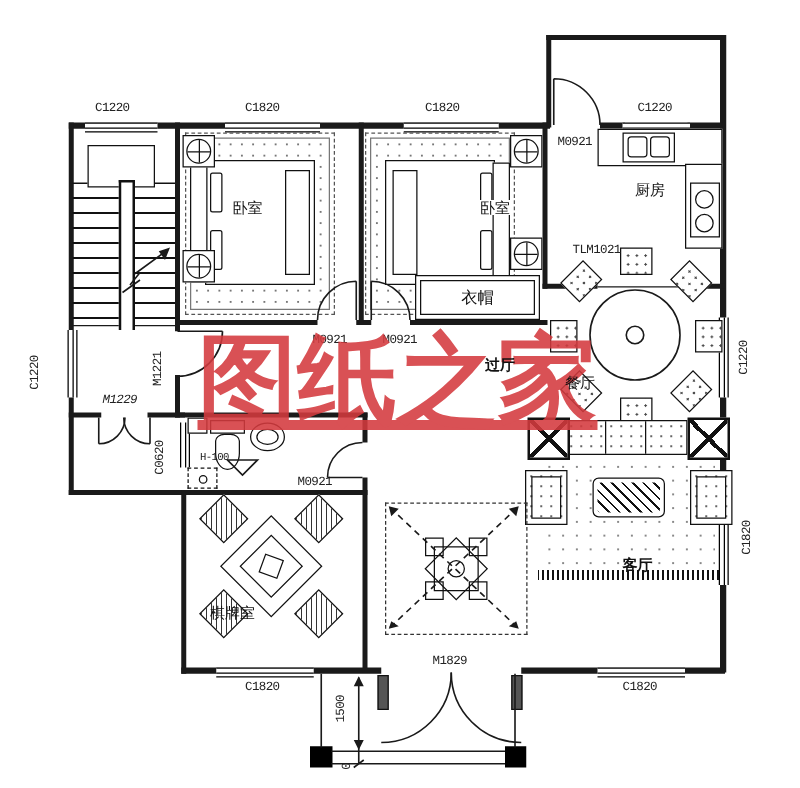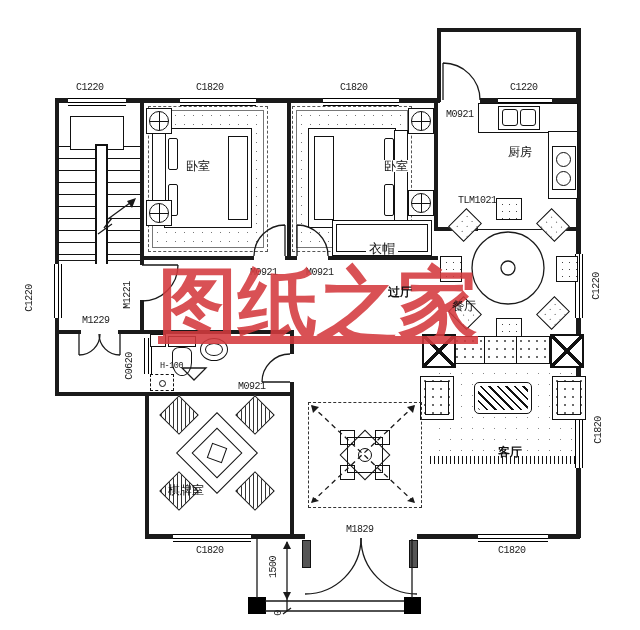--- a/index.html
+++ b/index.html
@@ -18,21 +18,21 @@
   .vlbl{transform:rotate(-90deg);transform-origin:center center;}
   .carpet{position:absolute;border:1px solid #777;outline:1px dashed #555;outline-offset:3px;
           background-image:radial-gradient(#777 0.7px,transparent 0.9px);background-size:9px 9px;}
   .bed{position:absolute;background:#fff;border:1.5px solid #111;}
   .quilt{position:absolute;border:1px solid #111;background:#fff;}
   .pillow{position:absolute;border:1px solid #111;background:#fff;border-radius:2px;}
   .stand{position:absolute;border:1.2px solid #111;background:#fff;}
   .stand::after{content:"";position:absolute;inset:2px;border:1px solid #111;border-radius:50%;
        background:linear-gradient(#111,#111) center/100% 1px no-repeat,
                   linear-gradient(#111,#111) center/1px 100% no-repeat;}
-  .closet{position:absolute;border:1.5px solid #111;background:#fff;display:flex;align-items:flex-end;justify-content:center;}
+  .closet{position:absolute;border:1.5px solid #111;background:#fff;display:flex;align-items:center;justify-content:center;}
   .closet::before{content:"";position:absolute;inset:3px;border:1px solid #111;}
   .closet span{position:relative;background:#fff;padding:0 3px;z-index:2;}
   .box{position:absolute;border:1px solid #111;background:#fff;}
   .chair{position:absolute;border:1.2px solid #111;background:#fff;
          background-image:radial-gradient(#444 0.8px,transparent 1px);background-size:7px 7px;background-position:2px 2px;}
   .hchair{position:absolute;border:1.2px solid #111;background:#fff;
           background-image:repeating-linear-gradient(45deg,#333 0 1px,transparent 1px 4px);}
   .sofa{position:absolute;border:1.3px solid #111;background-color:#fff;
         background-image:radial-gradient(#666 .7px,transparent .9px),linear-gradient(#111,#111),linear-gradient(#111,#111);
         background-size:8px 8px,1px 100%,1px 100%;background-position:0 0,33% 0,66% 0;
@@ -229,21 +229,21 @@
   </svg>
 
   <span class="lbl" style="left:76px;top:83px;">C1220</span>
   <span class="lbl" style="left:196px;top:83px;">C1820</span>
   <span class="lbl" style="left:340px;top:83px;">C1820</span>
   <span class="lbl" style="left:510px;top:83px;">C1220</span>
   <span class="lbl" style="left:446px;top:110px;">M0921</span>
   <span class="lbl" style="left:458px;top:196px;">TLM1021</span>
   <span class="lbl" style="left:250px;top:268px;">M0921</span>
   <span class="lbl" style="left:306px;top:268px;">M0921</span>
-  <span class="lbl" style="left:82px;top:316px;">M1229</span>
+  <span class="lbl" style="left:82px;top:316px;font-style:italic;">M1229</span>
   <span class="lbl" style="left:160px;top:362px;font-size:8.5px;z-index:20;">H-100</span>
   <span class="lbl" style="left:238px;top:382px;z-index:20;">M0921</span>
   <span class="lbl" style="left:196px;top:546px;">C1820</span>
   <span class="lbl" style="left:346px;top:525px;">M1829</span>
   <span class="lbl" style="left:498px;top:546px;">C1820</span>
   <span class="lbl vlbl" style="left:16px;top:293px;">C1220</span>
   <span class="lbl vlbl" style="left:114px;top:290px;">M1221</span>
   <span class="lbl vlbl" style="left:116px;top:361px;">C0620</span>
   <span class="lbl vlbl" style="left:583px;top:281px;">C1220</span>
   <span class="lbl vlbl" style="left:585px;top:425px;">C1820</span>

